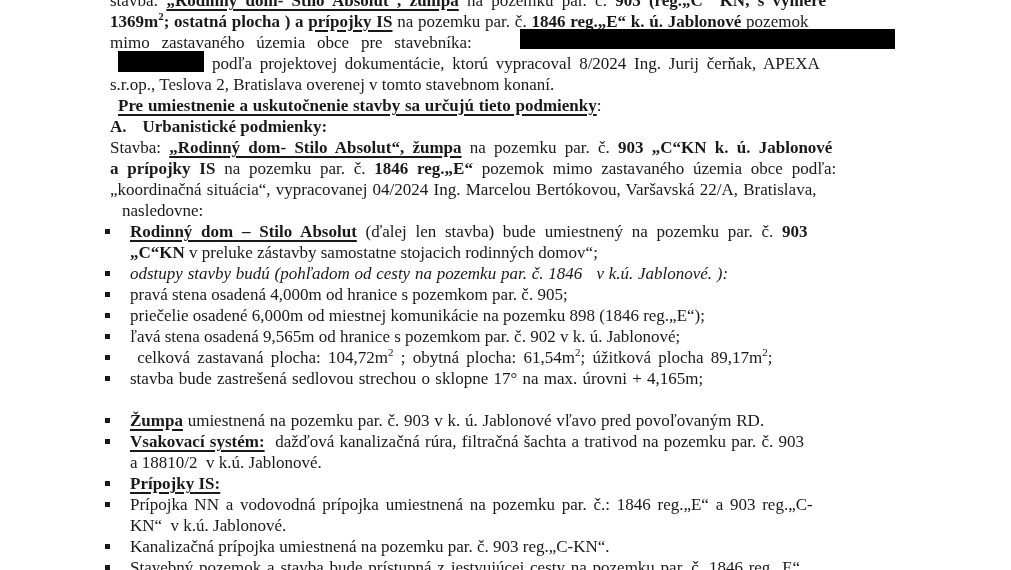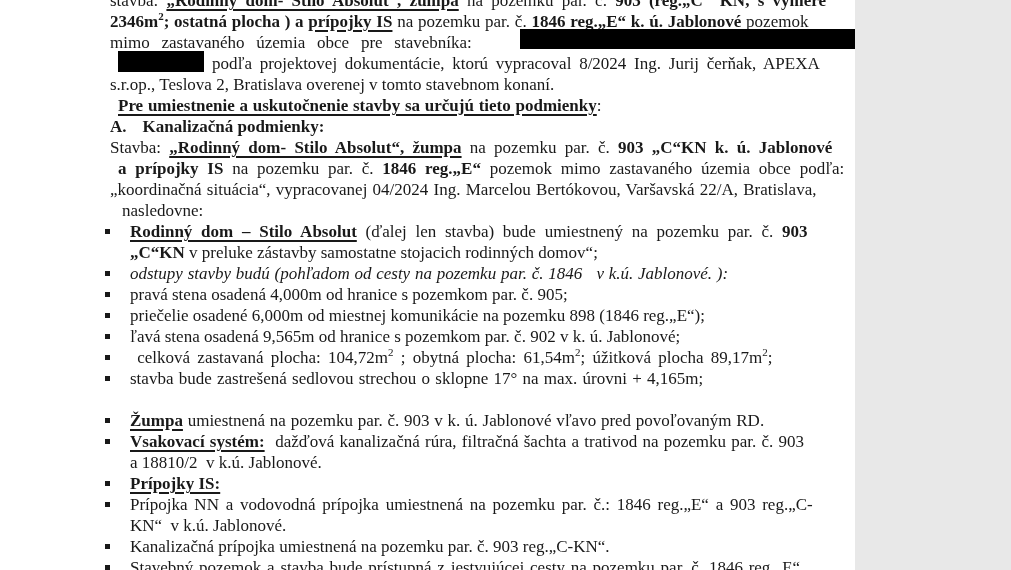--- a/index.html
+++ b/index.html
@@ -1,18 +1,18 @@
 <!DOCTYPE html>
 <html lang="sk"><head>
 <meta charset="utf-8">
 <style>
   html,body { margin:0; padding:0; background:#e8e8e8; }
   .page {
     position:relative;
-    width:855px; height:570px;
+    width:1011px; height:570px;
     background:#ffffff;
     overflow:hidden;
     font-family:"Liberation Serif", serif;
     color:#1b1b1b;
   }
   .scan-layer { position:absolute; inset:0; filter:blur(0.3px) contrast(1.02); }
   .line {
     position:absolute;
     left:110px;
     height:21px;
@@ -32,28 +32,28 @@
   .u { text-decoration:underline; text-decoration-thickness:1.6px; text-underline-offset:2.5px; }
   .sup { vertical-align:super; font-size:11px; line-height:0; }
   .redaction { position:absolute; background:#000; }
 </style>
 </head>
 <body>
 
 <div class="page">
   <div class="scan-layer">
       <div class="line p" style="top: -10px; word-spacing: 4px;"><span class="">stavba: </span><span class="b u ">„Rodinný dom- Stilo Absolut“, žumpa</span><span class=""> na pozemku par. č. </span><span class="b ">903 (reg.„C“ KN, s výmere</span></div>
-      <div class="line p" style="top: 11px; word-spacing: 0.5px;"><span class="b ">2346m</span><span class="b sup">2</span><span class="b ">; ostatná plocha ) a </span><span class="b u ">prípojky IS</span><span class=""> na pozemku par. č. </span><span class="b ">1846 reg.„E“ k. ú. Jablonové</span><span class=""> pozemok</span></div>
+      <div class="line p" style="top: 11px; word-spacing: 0.5px;"><span class="b ">1369m</span><span class="b sup">2</span><span class="b ">; ostatná plocha ) a </span><span class="b u ">prípojky IS</span><span class=""> na pozemku par. č. </span><span class="b ">1846 reg.„E“ k. ú. Jablonové</span><span class=""> pozemok</span></div>
       <div class="line p" style="top: 32px; word-spacing: 7.5px;"><span class="">mimo zastavaného územia obce pre stavebníka:</span></div>
       <div class="line p" style="top: 53px; word-spacing: 3.5px; left: 212px;"><span class="">podľa projektovej dokumentácie, ktorú vypracoval 8/2024 Ing. Jurij čerňak, APEXA</span></div>
       <div class="line p" style="top: 74px;"><span class="">s.r.op., Teslova 2, Bratislava overenej v tomto stavebnom konaní.</span></div>
       <div class="line p" style="top: 95px; word-spacing: 0.5px; margin-left: 8px;"><span class="b u ">Pre umiestnenie a uskutočnenie stavby sa určujú tieto podmienky</span><span class="">:</span></div>
-      <div class="line p" style="top: 116px;"><span class="b ">A.</span><span class="b " style="margin-left: 16px;">Kanalizačná podmienky:</span></div>
+      <div class="line p" style="top: 116px;"><span class="b ">A.</span><span class="b " style="margin-left: 16px;">Urbanistické podmienky:</span></div>
       <div class="line p" style="top: 137px; word-spacing: 4px;"><span class="">Stavba: </span><span class="b u ">„Rodinný dom- Stilo Absolut“, žumpa</span><span class=""> na pozemku par. č. </span><span class="b ">903 „C“KN k. ú. Jablonové</span></div>
-      <div class="line p" style="top: 158px; word-spacing: 4.5px; margin-left: 8px;"><span class="b ">a prípojky IS</span><span class=""> na pozemku par. č. </span><span class="b ">1846 reg.„E“</span><span class=""> pozemok mimo zastavaného územia obce podľa:</span></div>
+      <div class="line p" style="top: 158px; word-spacing: 4.5px;"><span class="b ">a prípojky IS</span><span class=""> na pozemku par. č. </span><span class="b ">1846 reg.„E“</span><span class=""> pozemok mimo zastavaného územia obce podľa:</span></div>
       <div class="line p" style="top: 179px; word-spacing: 1px;"><span class="">„koordinačná situácia“, vypracovanej 04/2024 Ing. Marcelou Bertókovou, Varšavská 22/A, Bratislava,</span></div>
       <div class="line p" style="top: 200px; margin-left: 12px;"><span class="">nasledovne:</span></div>
       <div class="line bullet" style="top: 221px; word-spacing: 4.5px;"><span class="bullet-glyph"></span><span class="b u ">Rodinný dom – Stilo Absolut</span><span class=""> (ďalej len stavba) bude umiestnený na pozemku par. č. </span><span class="b ">903</span></div>
       <div class="line cont" style="top: 242px;"><span class="b ">„C“KN</span><span class=""> v preluke zástavby samostatne stojacich rodinných domov“;</span></div>
       <div class="line bullet" style="top: 263px; word-spacing: 0.5px; font-style: italic;"><span class="bullet-glyph"></span><span class="">odstupy stavby budú (pohľadom od cesty na pozemku par. č. 1846   v k.ú. Jablonové. ):</span></div>
       <div class="line bullet" style="top: 284px;"><span class="bullet-glyph"></span><span class="">pravá stena osadená 4,000m od hranice s pozemkom par. č. 905;</span></div>
       <div class="line bullet" style="top: 305px;"><span class="bullet-glyph"></span><span class="">priečelie osadené 6,000m od miestnej komunikácie na pozemku 898 (1846 reg.„E“);</span></div>
       <div class="line bullet" style="top: 326px;"><span class="bullet-glyph"></span><span class="">ľavá stena osadená 9,565m od hranice s pozemkom par. č. 902 v k. ú. Jablonové;</span></div>
       <div class="line bullet" style="top: 347px; word-spacing: 3px;"><span class="bullet-glyph"></span><span class=""> celková zastavaná plocha: 104,72m</span><span class="sup">2</span><span class=""> ; obytná plocha: 61,54m</span><span class="sup">2</span><span class="">; úžitková plocha 89,17m</span><span class="sup">2</span><span class="">;</span></div>
       <div class="line bullet" style="top: 368px; word-spacing: 1px;"><span class="bullet-glyph"></span><span class="">stavba bude zastrešená sedlovou strechou o sklopne 17° na max. úrovni + 4,165m;</span></div>

